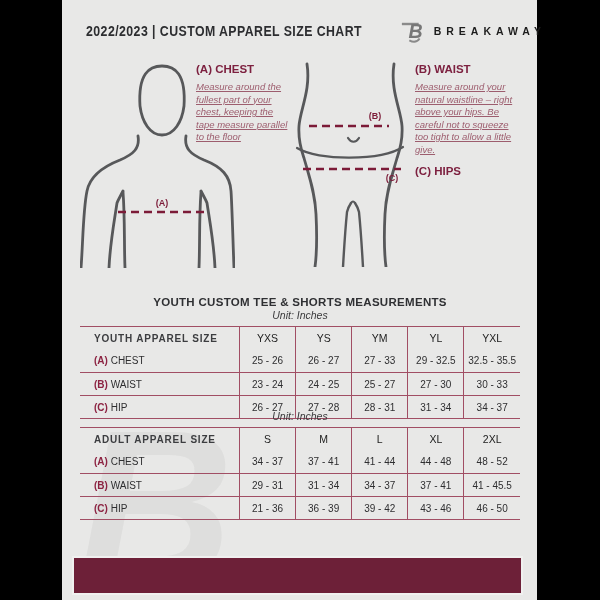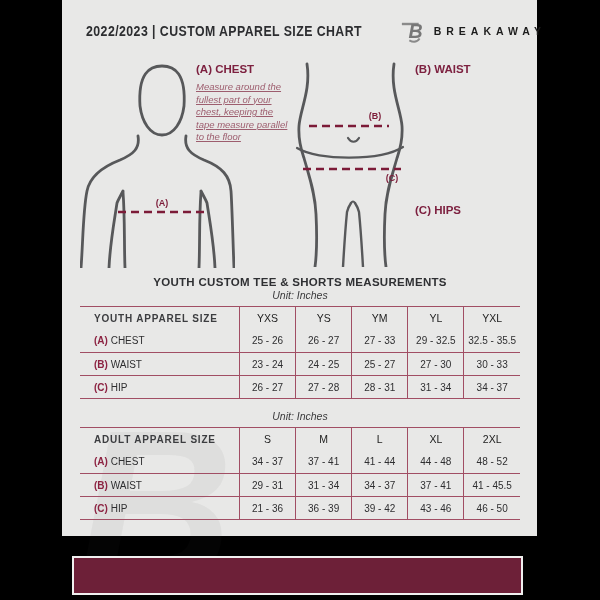--- a/index.html
+++ b/index.html
@@ -1,38 +1,38 @@
 <!DOCTYPE html>
 <html><head>
 <meta charset="utf-8">
 <style>
   html,body{margin:0;padding:0;background:#000;}
   .stage{position:relative;width:600px;height:600px;background:#000;overflow:hidden;
          font-family:"Liberation Sans", sans-serif;}
-  .page{position:absolute;left:62px;top:0;width:475px;height:536px;background:#e8e8e7;}
+  .page{position:absolute;left:62px;top:0;width:475px;height:600px;background:#e8e8e7;}
 
   
   .hdr{position:absolute;left:0;top:18px;width:475px;display:flex;align-items:center;
        justify-content:space-between;padding:0 24px;box-sizing:border-box;}
   .hdr-title{font-size:14px;font-weight:bold;color:#2c2d30;letter-spacing:.5px;
              transform:scaleX(.88);transform-origin:left center;white-space:nowrap;}
   .hdr-brand{display:flex;align-items:center;gap:6px;}
   .logo-svg{display:block;}
   .brand-name{font-size:10.5px;font-weight:bold;color:#1c1c1c;letter-spacing:5px;}
 
   
   .guide-block{position:absolute;width:99px;}
   .guide-h{font-size:11.5px;font-weight:bold;color:#7d2140;margin-bottom:6px;}
   .guide-p{font-size:9.5px;font-style:italic;color:#9d5d6e;line-height:1.32;white-space:pre-line;text-decoration:underline;}
 
   .fig{position:absolute;}
 
   
   .sec{position:absolute;left:18px;width:440px;}
-  .tbl-title{font-size:11.5px;font-weight:bold;color:#2f3033;text-align:center;letter-spacing:.3px;}
+  .tbl-title{font-size:11.5px;font-weight:bold;color:#2f3033;text-align:center;letter-spacing:.3px;margin-top:20px;}
   .tbl-unit{font-size:10.5px;font-style:italic;color:#3a3a3c;text-align:center;margin-top:1px;}
 
   
   table.size-table{width:440px;border-collapse:collapse;table-layout:fixed;margin-top:5px;
                    border-top:1.5px solid #a14e64;border-bottom:1.5px solid #a14e64;}
   table.size-table tr{height:23px;}
   table.size-table tr + tr{border-top:1.5px solid #a14e64;}
   table.size-table th, table.size-table td{padding:0;font-size:10px;color:#2e2e30;
                    text-align:center;vertical-align:middle;}
   table.size-table th + th, table.size-table td + td{border-left:1.5px solid #a14e64;}
@@ -96,22 +96,23 @@
       <line x1="10" y1="107" x2="108" y2="107" stroke="#7c1b38" stroke-width="2.6" stroke-dasharray="8 5"></line>
       <text x="99" y="119" text-anchor="middle" font-size="9" font-weight="bold" fill="#7c1b38">(C)</text>
     </svg>
 
     <div class="guide-block" style="left:134px;top:63px;width:94px;">
       <div class="guide-h">(A) CHEST</div>
       <div class="guide-p">Measure around the fullest part of your chest, keeping the tape measure parallel to the floor</div>
     </div>
     <div class="guide-block" style="left:353px;top:63px;">
       <div class="guide-h">(B) WAIST</div>
-    </div>
-    <div class="guide-block" style="left:353px;top:165px;margin-top:39px;">
+      <div class="guide-p">Measure around your natural waistline – right above your hips. Be careful not to squeeze too tight to allow a little give.</div>
+    </div>
+    <div class="guide-block" style="left:353px;top:165px;">
       <div class="guide-h">(C) HIPS</div>
     </div>
 
     <div class="watermark">B</div>
 
     <div class="sec" style="top:276px;">
       <div class="tbl-title">YOUTH CUSTOM TEE &amp; SHORTS MEASUREMENTS</div>
       <div class="tbl-unit">Unit: Inches</div>
       <table class="size-table">
         <thead>

